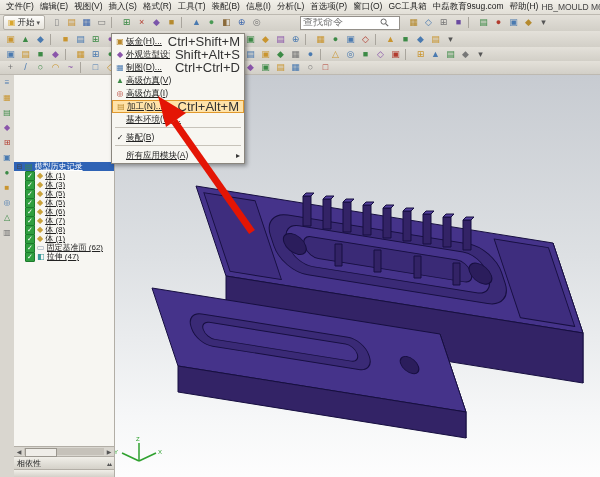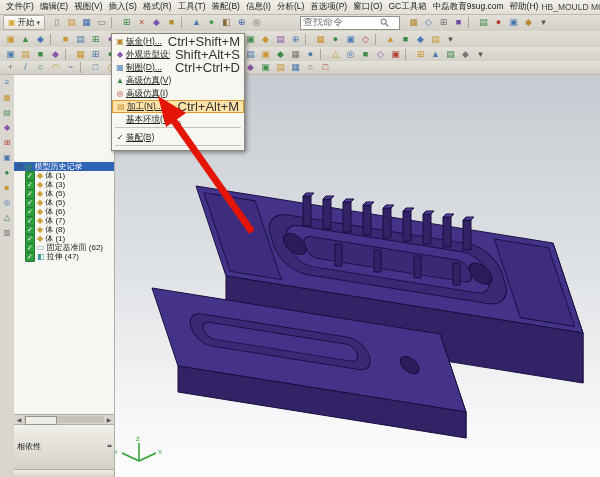--- a/index.html
+++ b/index.html
@@ -42,27 +42,27 @@
   .tree{flex:1;overflow:hidden;padding-top:88px;}
   .trow{height:9px;display:flex;align-items:center;gap:2px;padding-left:2px;font-size:8px;white-space:nowrap;cursor:default;}
   .trow.child{padding-left:11px;}
   .trow.sel{background:var(--select_blue);color:#fff;}
   .exp{width:7px;font-size:7px;color:#444;text-align:center;}
   .exp:empty{display:none;}
   .chk{width:8px;height:8px;min-width:8px;background:var(--check_green);border:1px solid #1d7a2d;border-radius:1px;
     color:#fff;font-size:7px;line-height:7px;text-align:center;}
   .chk:empty{display:none;}
   .tico{font-size:8px;line-height:1;}
-  .tlabel{overflow:hidden;text-overflow:clip;}
+  .tlabel{overflow:hidden;text-overflow:clip;text-decoration:underline;}
   .hscroll{height:9px;border-top:1px solid #b2aea6;background:#d9d6cf;display:flex;align-items:center;padding:0 1px;gap:1px;}
   .hs-btn{font-size:6px;color:#555;width:8px;text-align:center;cursor:default;}
   .hs-track{flex:1;height:7px;background:#c6c2ba;position:relative;}
   .hs-thumb{position:absolute;left:1px;top:0;width:30px;height:7px;background:#efede8;border:1px solid #9a968e;}
   .dep-bar{height:12px;background:linear-gradient(#f1efe9,#d4d1c9);border-top:1px solid #b2aea6;
-    display:flex;font-size:8px;padding:16px 3px;gap:4px;}
+    display:flex;align-items:center;font-size:8px;padding:0 3px;gap:4px;}
   .dep-bar .chev{margin-left:auto;font-size:6px;color:#555;letter-spacing:-1px;}
   .dep-bar2{height:7px;background:linear-gradient(#f1efe9,#d4d1c9);border-top:1px solid #b2aea6;}
   
   .viewport{position:absolute;left:114px;top:74px;right:0;bottom:0;
     background:linear-gradient(180deg,#c7cbd1 0%,#dde0e3 45%,#f6f7f8 85%,#fdfdfd 100%);z-index:1;}
   #model-svg{position:absolute;left:0;top:0;width:600px;height:477px;z-index:5;pointer-events:none;}
   
   .startmenu{position:absolute;left:111px;top:33px;width:132px;background:#f7f6f1;border:1px solid #8a867e;
     box-shadow:2px 2px 4px rgba(0,0,0,.35);z-index:40;padding:1px 0;}
   .smi{height:13px;display:flex;align-items:center;font-size:8.5px;padding:0 4px 0 2px;white-space:nowrap;}
@@ -472,18 +472,24 @@
       <span class="gutter"><span>✓</span><span></span></span>
       <span class="mlabel">装配(B)</span>
 
     </div>
     <div class="smi msep">
       
       
       
       
     </div>
+    <div class="smi">
+      <span class="gutter"><span></span><span></span></span>
+      <span class="mlabel">所有应用模块(A)</span>
+
+      <span class="marrow">▸</span>
+    </div>
   </div>
 
 <svg id="arrow-svg" viewBox="0 0 600 477">
   <line x1="252" y1="232" x2="174" y2="121" stroke="var(--arrow_red)" stroke-width="7"></line>
   <polygon points="158,96 166,127 186,113" fill="var(--arrow_red)"></polygon>
 </svg>
 
 </body></html>

